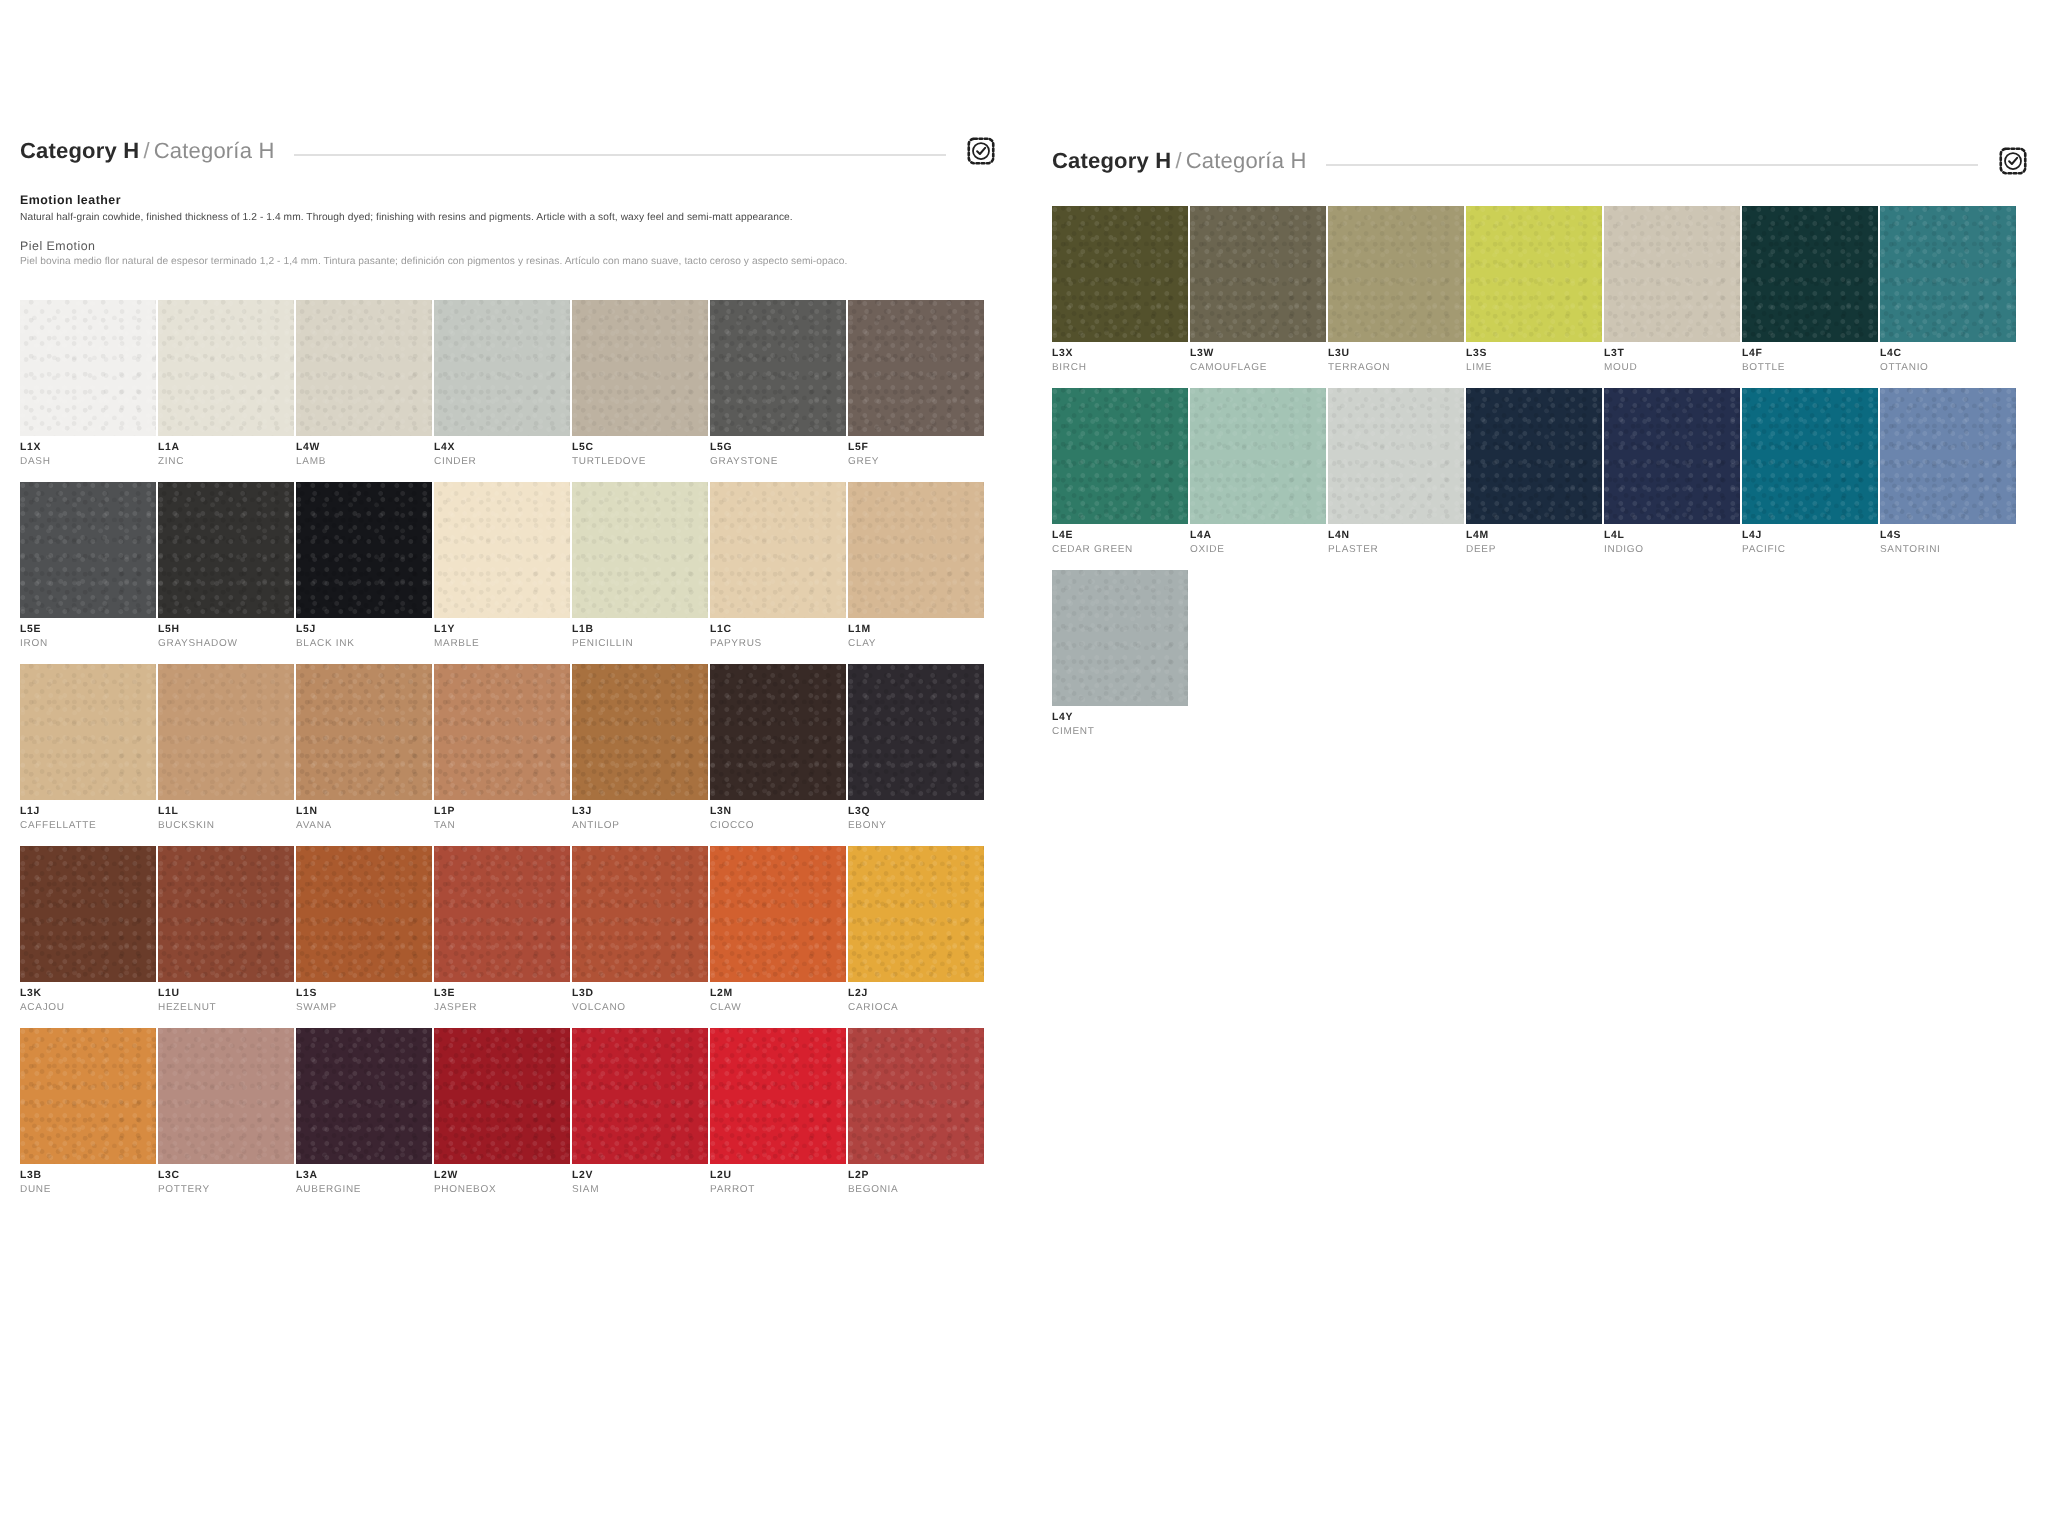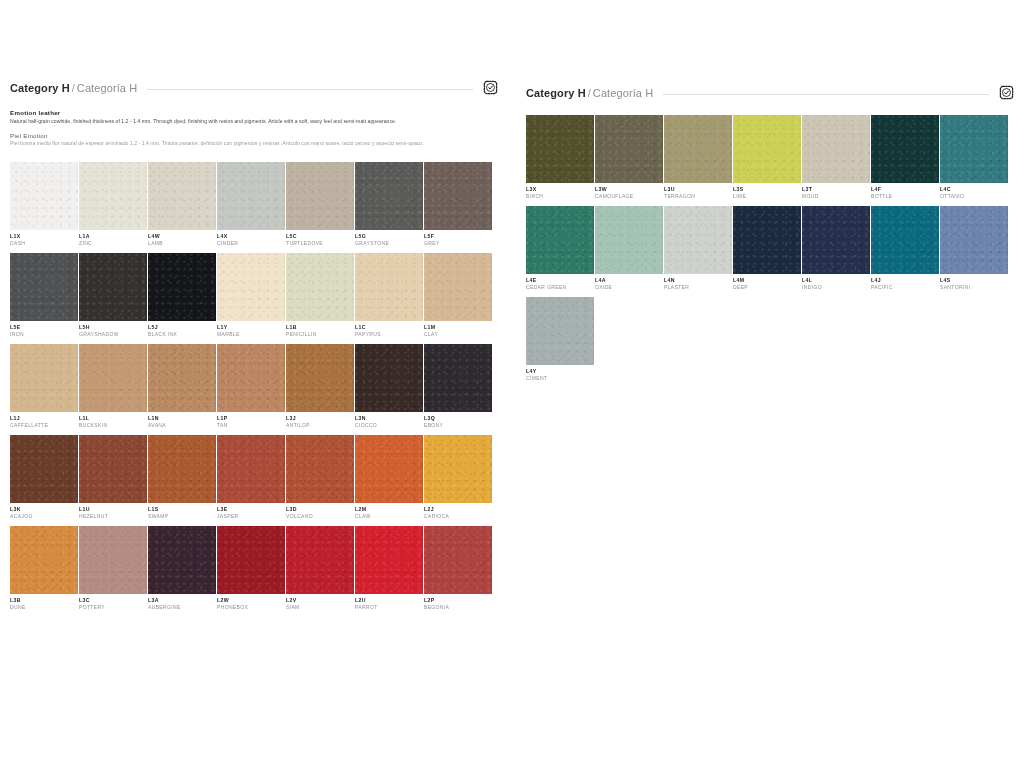--- a/index.html
+++ b/index.html
@@ -11,21 +11,21 @@
     -webkit-font-smoothing: antialiased;
   }
   #page {
     position: relative;
     width: 1024px; height: 768px;
     background: #fff;
     overflow: hidden;
   }
 
   
-  .panel { position: absolute; top: 12px; height: 656px; }
+  .panel { position: absolute; top: 0; height: 656px; }
   #panel-left  { left: 0px;   width: 512px; }
   #panel-right { left: 512px; width: 512px; }
 
   .panel-inner { position: absolute; }
   #panel-left .panel-inner  { left: 10px; top: 70px; width: 488px; }
   #panel-right .panel-inner { left: 14px; top: 75px; width: 488px; }
 
   
   .head-row {
     position: relative;

